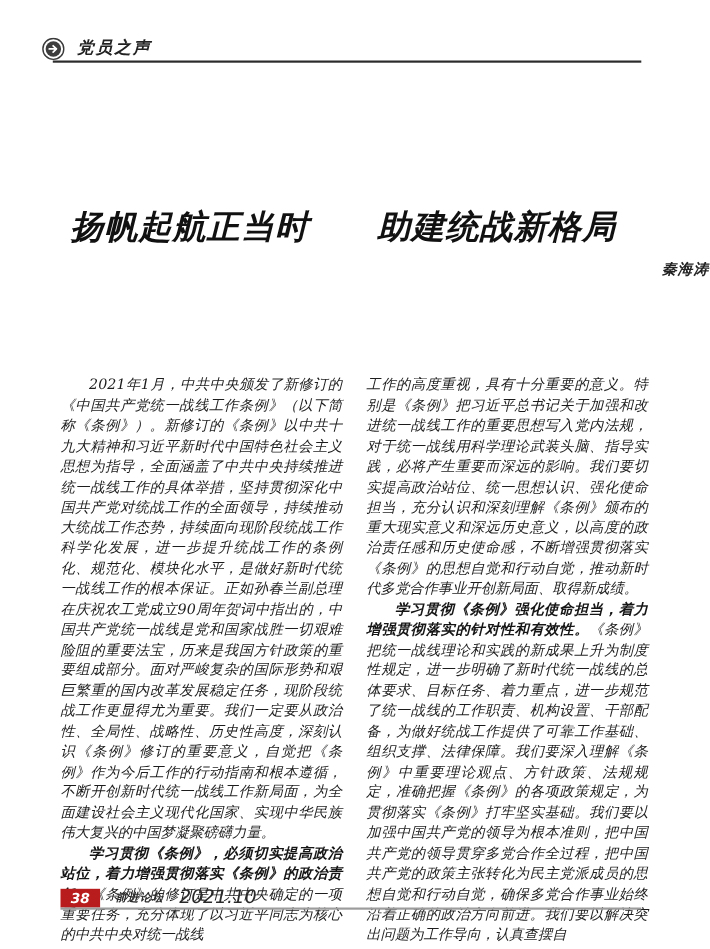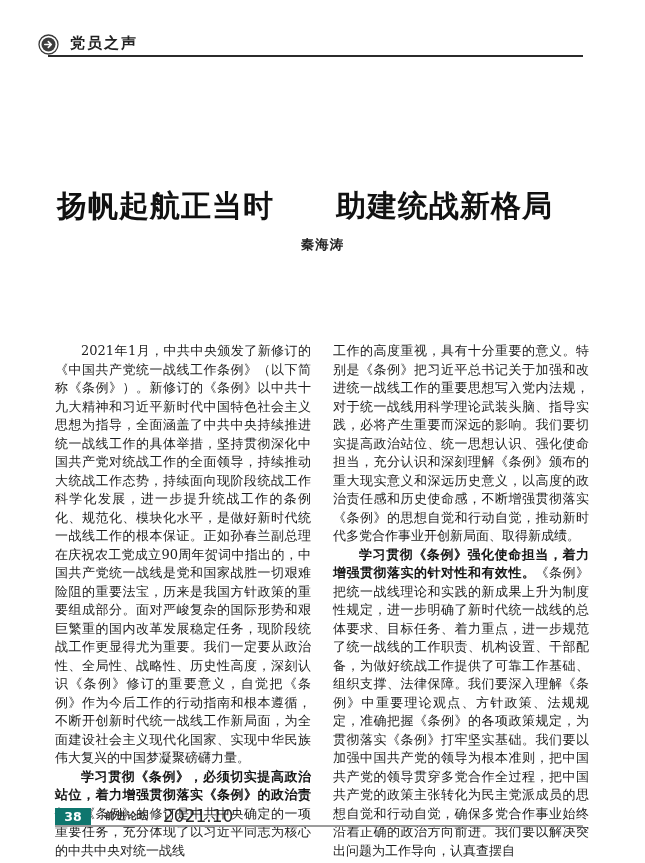--- a/index.html
+++ b/index.html
@@ -3,48 +3,49 @@
 <meta charset="utf-8">
 <style>
   html,body { margin:0; padding:0; }
   .page {
     position:relative;
     width:645px; height:863px;
     background:#ffffff;
     font-family:"DejaVu Serif","Liberation Serif",serif;
     color:#1c1c1c;
     overflow:hidden;
+    font-style:italic;
   }
   
   .header-row {
     position:absolute; top:34px; left:38px;
     display:flex; align-items:center; gap:11px;
     z-index:2;
   }
   .header-icon { width:21px; height:21px; display:block; }
   .header-label {
     font-family:"DejaVu Sans","Liberation Sans",sans-serif;
     font-weight:bold; font-size:15px; letter-spacing:2px; color:#222;
     padding-bottom:2px;
   }
   .header-line {
     position:absolute; top:55px; left:48px; width:535px; height:2px;
     background:#2b2b2b; z-index:1;
   }
   
   .title {
-    position:absolute; top:186px; left:9px; width:592px;
+    position:absolute; top:186px; left:16px; width:592px;
     text-align:center;
     font-family:"DejaVu Sans","Liberation Sans",sans-serif;
     font-weight:bold; font-size:30px; letter-spacing:1px; color:#111;
     white-space:pre;
   }
   .author {
     position:absolute; top:236px; left:0; width:645px;
-    text-align:center;
+    text-align:right;
     font-family:"DejaVu Sans","Liberation Sans",sans-serif;
     font-weight:bold; font-size:13.5px; color:#222; letter-spacing:1px;
   }
   
   .col {
     position:absolute; top:330px; width:256px;
     font-size:13px; line-height:18.5px;
     text-align:justify;
     color:#1d1d1d;
     margin-top:12px;
@@ -56,21 +57,21 @@
   .emph {
     font-family:"DejaVu Sans","Liberation Sans",sans-serif;
     font-weight:bold; color:#151515;
   }
   
   .footer {
     position:absolute; top:806px; left:55px; width:528px;
     display:flex; align-items:center; gap:14px;
   }
   .page-num-box {
-    background:#0f766e; color:#ffffff;
+    background:#b91c1c; color:#ffffff;
     font-family:"DejaVu Sans","Liberation Sans",sans-serif;
     font-weight:bold; font-size:12.5px;
     width:36px; height:17px; line-height:17px; text-align:center;
   }
   .journal-name {
     font-family:"DejaVu Sans","Liberation Sans",sans-serif;
     font-weight:bold; font-size:10px; color:#2a2a2a; letter-spacing:1px;
   }
   .issue-number {
     font-family:"DejaVu Sans","Liberation Sans",sans-serif;

